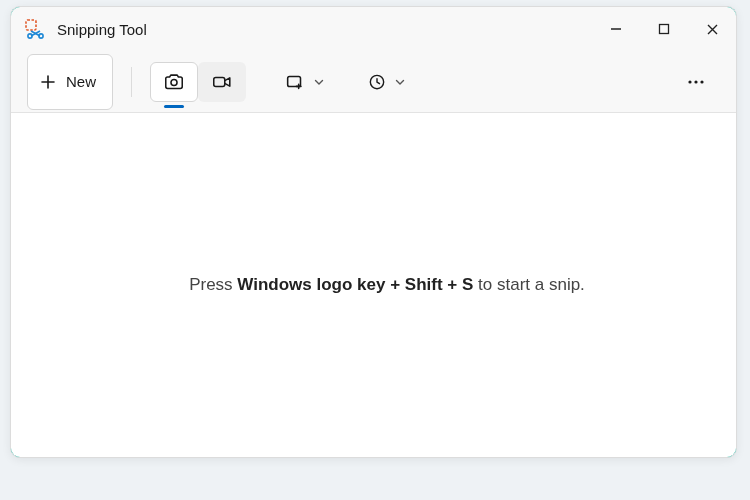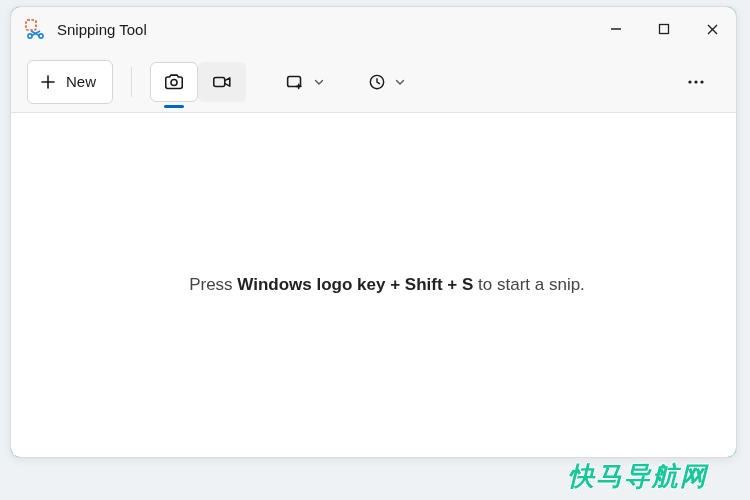--- a/index.html
+++ b/index.html
@@ -24,21 +24,21 @@
     color: #222;
   }
   .toolbar {
     display: flex; align-items: center; height: 62px;
     padding: 0 16px; gap: 8px;
     border-bottom: 1px solid #e3e3e3;
     background: #f8f8f8;
   }
   .new-btn {
     display: flex; align-items: center; gap: 10px;
-    height: 44px; padding: 0 16px 0 12px;
+    height: 56px; padding: 0 16px 0 12px;
     background: #ffffff; border: 1px solid #d6d6d6; border-radius: 6px;
     font-size: 15px; color: #1a1a1a;
   }
   .vsep { width: 1px; height: 30px; background: #dcdcdc; margin: 0 10px; }
   .mode-group {
     display: flex; gap: 0; align-items: center;
   }
   .mode-btn {
     width: 48px; height: 40px; display: flex; align-items: center; justify-content: center;
     border-radius: 6px; color: #1a1a1a; position: relative;
@@ -180,14 +180,13 @@
     </div>
 
     <div class="content">
       <p class="hint">
         <span>Press </span><b>Windows logo key + Shift + S</b><span> to start a snip.</span>
       </p>
     </div>
 
   </div>
 
-  <div class="watermark">快马导航网</div>
 </div>
 
 </body></html>

